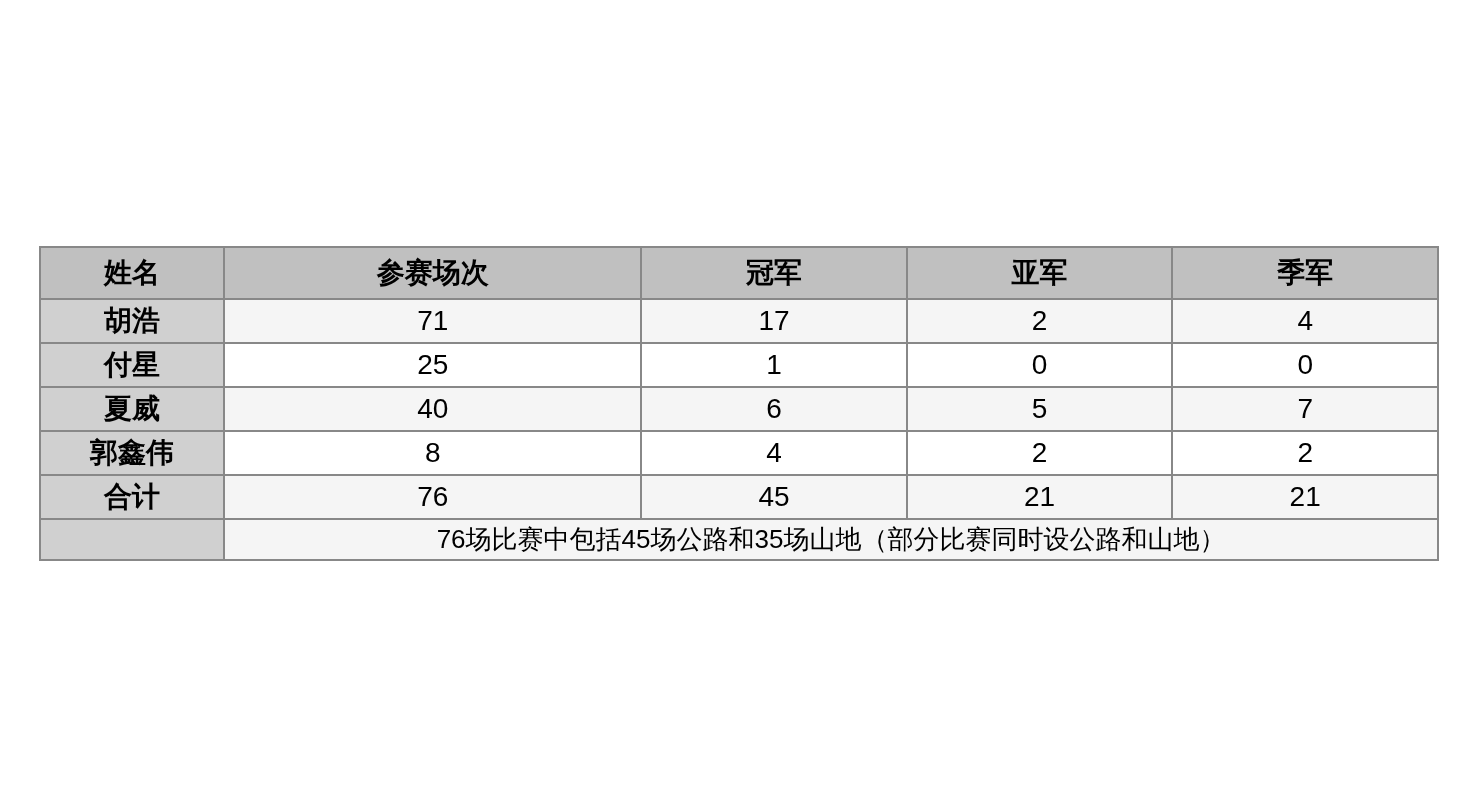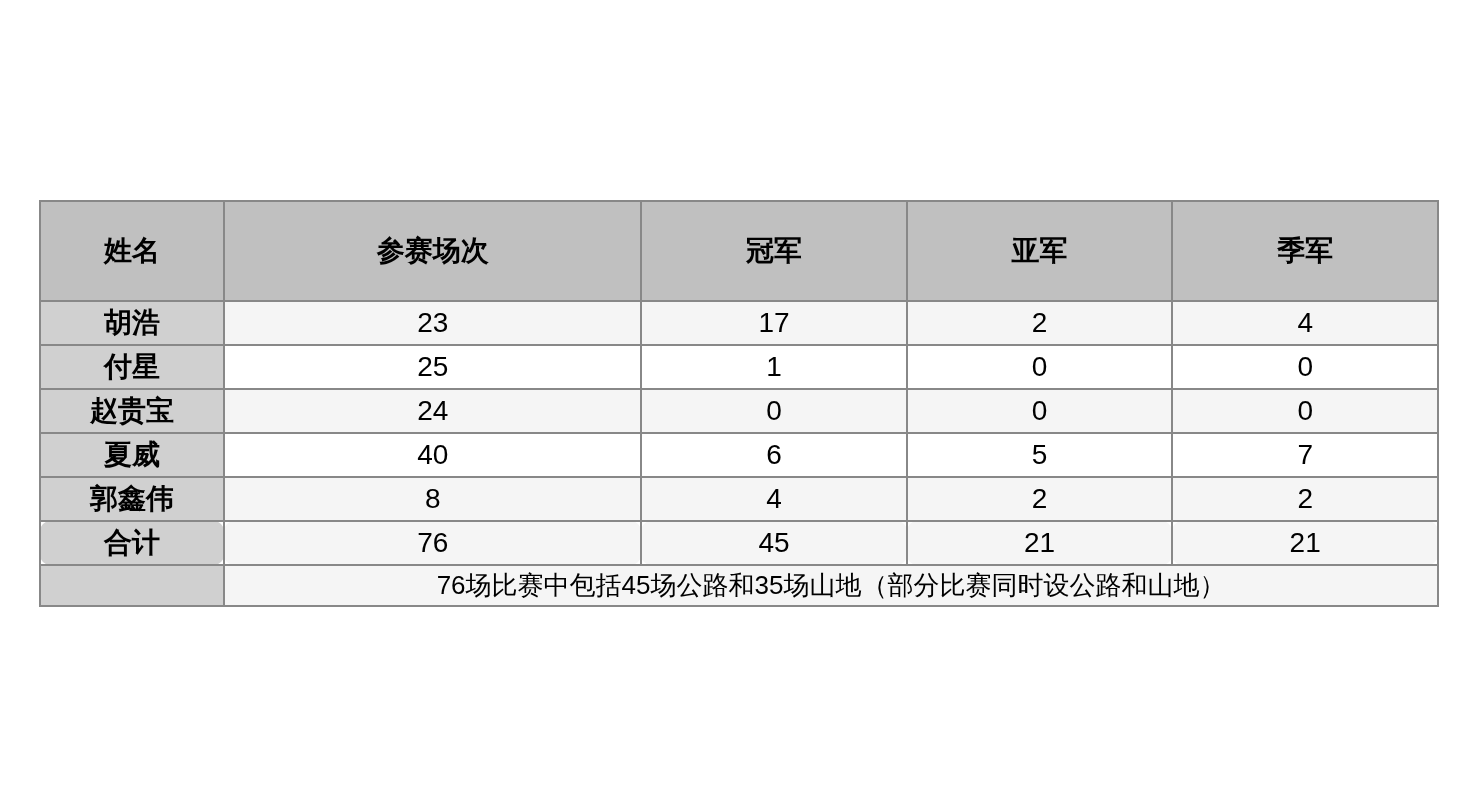--- a/index.html
+++ b/index.html
@@ -29,21 +29,21 @@
     table {
       border-collapse: collapse;
       width: 100%;
       max-width: 1400px;
       font-size: 28px;
     }
 
     thead tr th {
       background-color: #c0c0c0;
       border: 2px solid #888888;
-      padding: 30px 20px;
+      padding: 6px 20px;
       text-align: center;
       font-weight: bold;
       font-size: 28px;
     }
 
     tbody tr td {
       border: 2px solid #888888;
       padding: 2px 20px;
       text-align: center;
       font-size: 28px;
@@ -61,21 +61,20 @@
       font-size: 26px;
       text-align: center;
     }
 
     tbody tr:nth-child(odd) td:not(.name-cell) {
       background-color: #f5f5f5;
     }
 
     tbody tr.total-row td {
       background-color: #f5f5f5;
-      border-radius: 10px;
     }
 
     tbody tr.total-row td.name-cell {
       background-color: #d0d0d0;
     }
   </style>
 </head>
 <body>
 
 <div class="table-container">
@@ -85,36 +84,29 @@
         <th>姓名</th>
         <th>参赛场次</th>
         <th>冠军</th>
         <th>亚军</th>
         <th>季军</th>
       </tr>
     </thead>
     <tbody id="table-body">
     <tr>
           <td class="name-cell">胡浩</td>
-          <td>23</td>
+          <td>71</td>
           <td>17</td>
           <td>2</td>
           <td>4</td>
         </tr>
         <tr>
           <td class="name-cell">付星</td>
           <td>25</td>
           <td>1</td>
-          <td>0</td>
-          <td>0</td>
-        </tr>
-        <tr>
-          <td class="name-cell">赵贵宝</td>
-          <td>24</td>
-          <td>0</td>
           <td>0</td>
           <td>0</td>
         </tr>
         <tr>
           <td class="name-cell">夏威</td>
           <td>40</td>
           <td>6</td>
           <td>5</td>
           <td>7</td>
         </tr>

